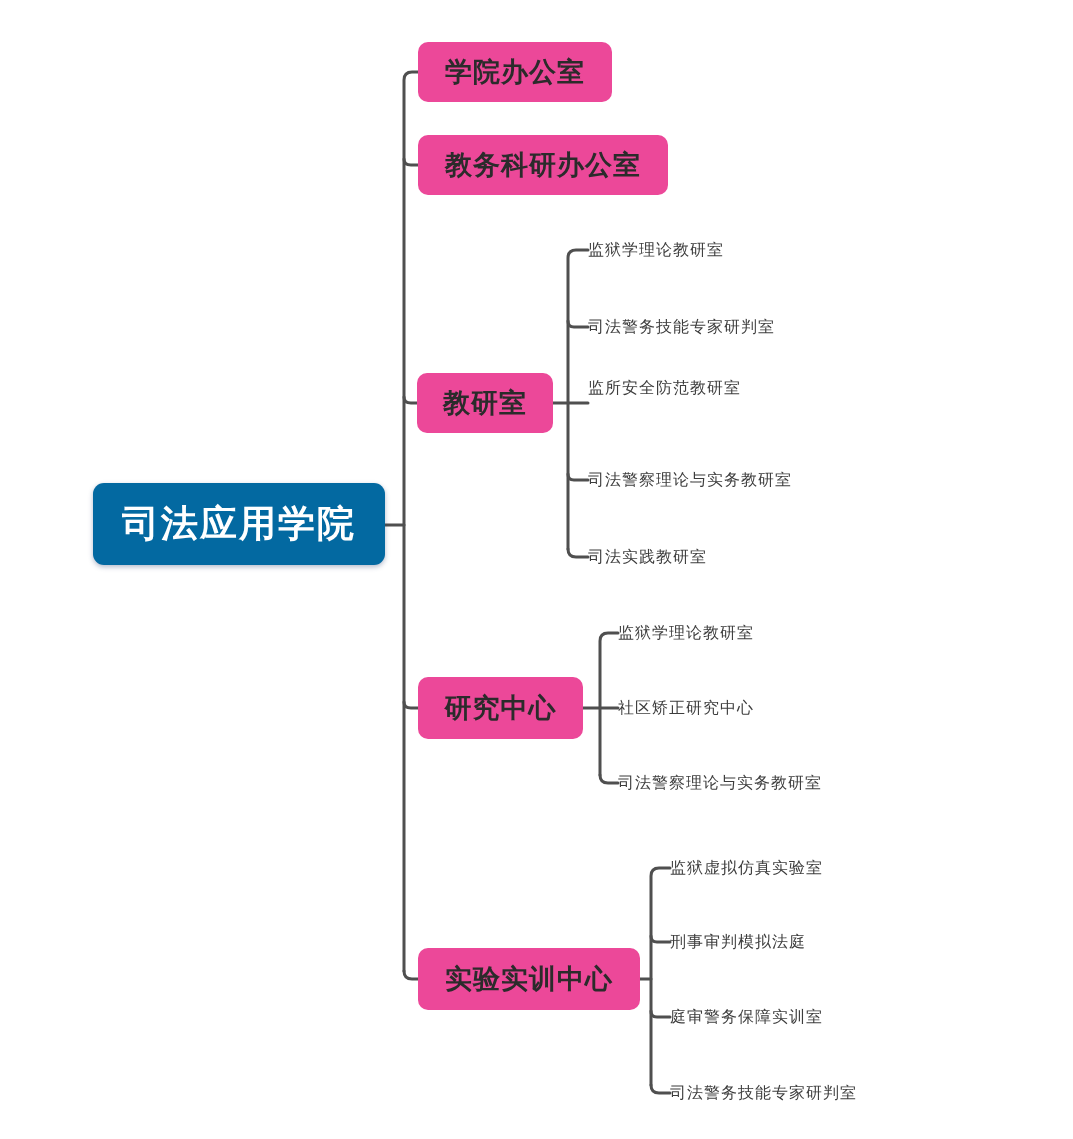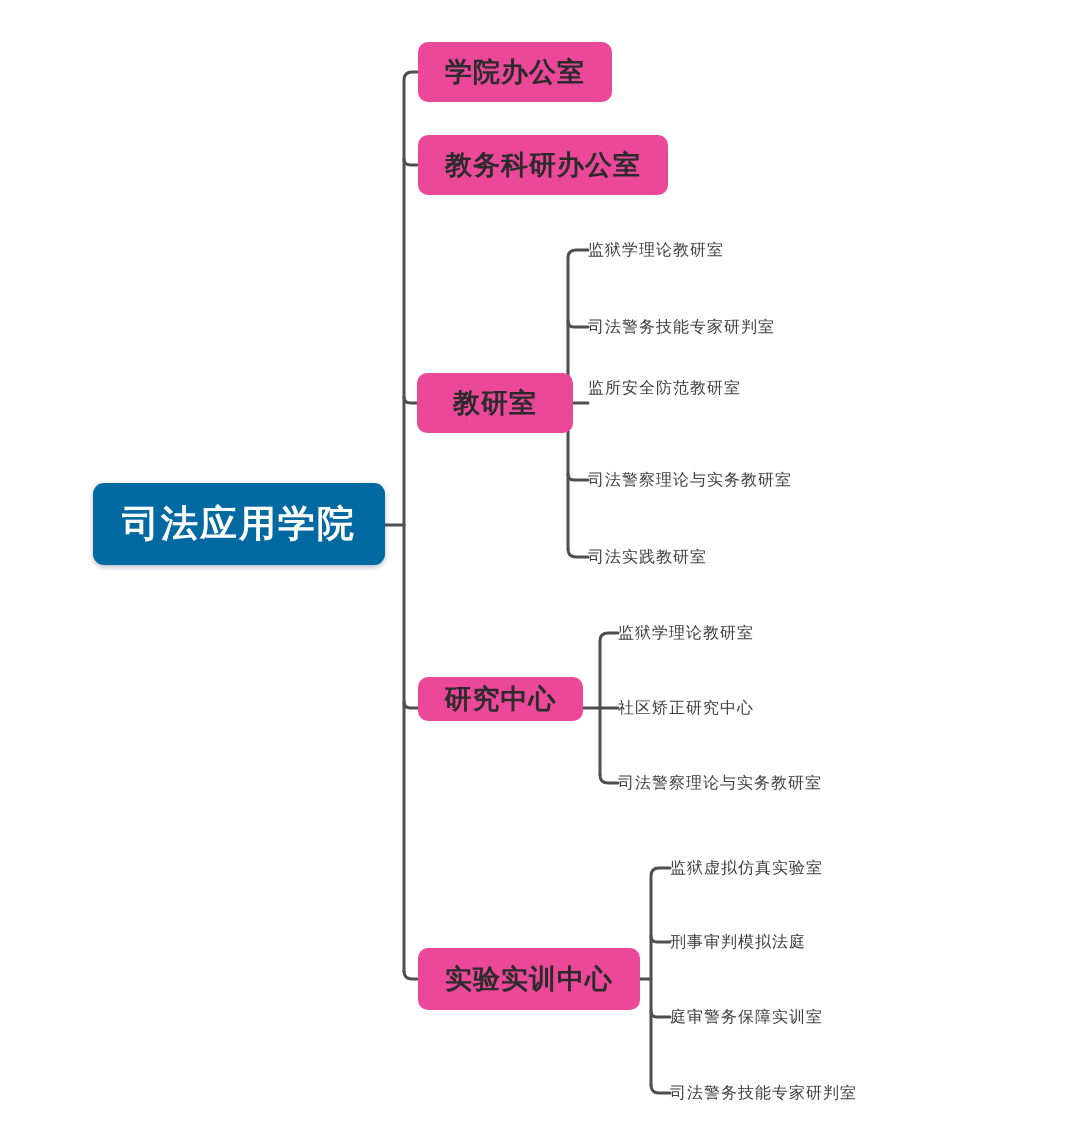--- a/index.html
+++ b/index.html
@@ -90,23 +90,23 @@
       <path d="M651,1085 Q651,1093 659,1093 L670,1093"></path>
     </g>
   </svg>
 
   <div class="node node-root" style="left:93px; top:483px; width:292px; height:82px;">司法应用学院</div>
 
   <div class="node node-branch" style="left:418px; top:42px; width:194px; height:60px;">学院办公室</div>
 
   <div class="node node-branch" style="left:418px; top:135px; width:250px; height:60px;">教务科研办公室</div>
 
-  <div class="node node-branch" style="left:417px; top:373px; width:156px; height:60px;">教研室</div>
+  <div class="node node-branch" style="left:417px; top:373px; width:136px; height:60px;">教研室</div>
 
-  <div class="node node-branch" style="left:418px; top:677px; width:165px; height:44px;">研究中心</div>
+  <div class="node node-branch" style="left:418px; top:677px; width:165px; height:62px;">研究中心</div>
 
   <div class="node node-branch" style="left:418px; top:948px; width:222px; height:62px;">实验实训中心</div>
 
   <div class="node node-child" style="left:588px; top:232px;">监狱学理论教研室</div>
   <div class="node node-child" style="left:588px; top:309px;">司法警务技能专家研判室</div>
   <div class="node node-child" style="left:588px; top:370px;">监所安全防范教研室</div>
   <div class="node node-child" style="left:588px; top:462px;">司法警察理论与实务教研室</div>
   <div class="node node-child" style="left:588px; top:539px;">司法实践教研室</div>
 
   <div class="node node-child" style="left:618px; top:615px;">监狱学理论教研室</div>

